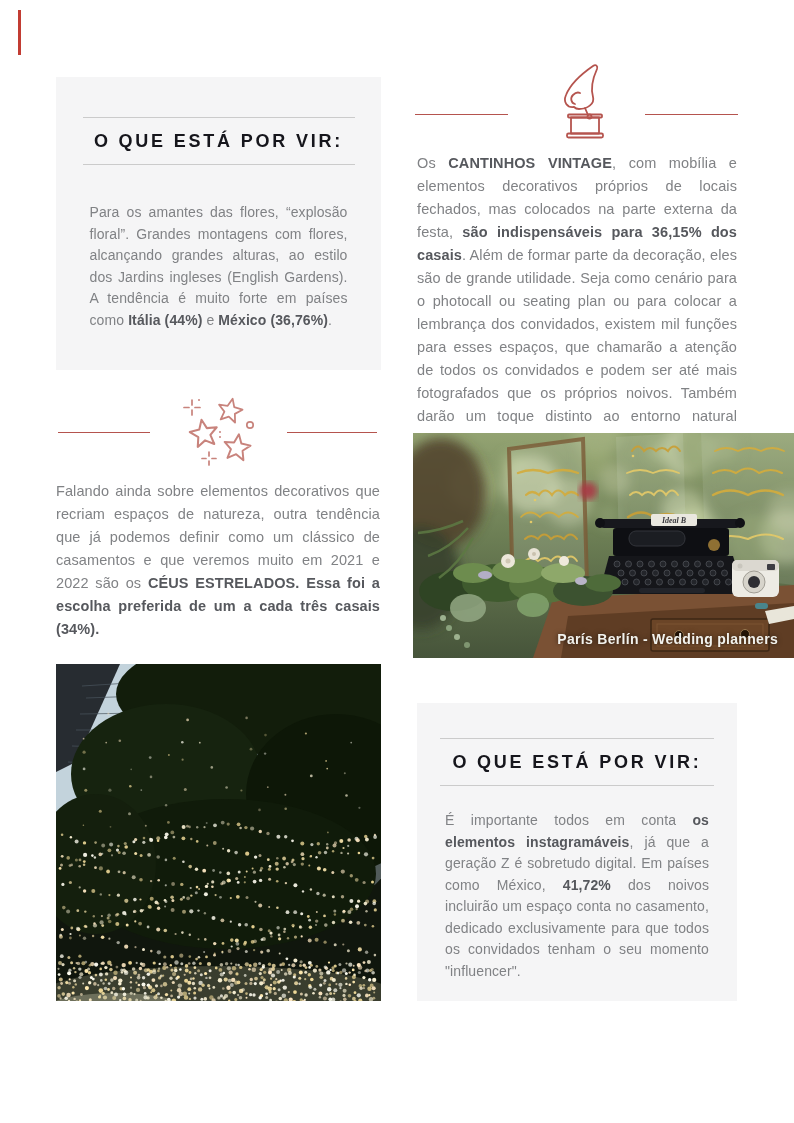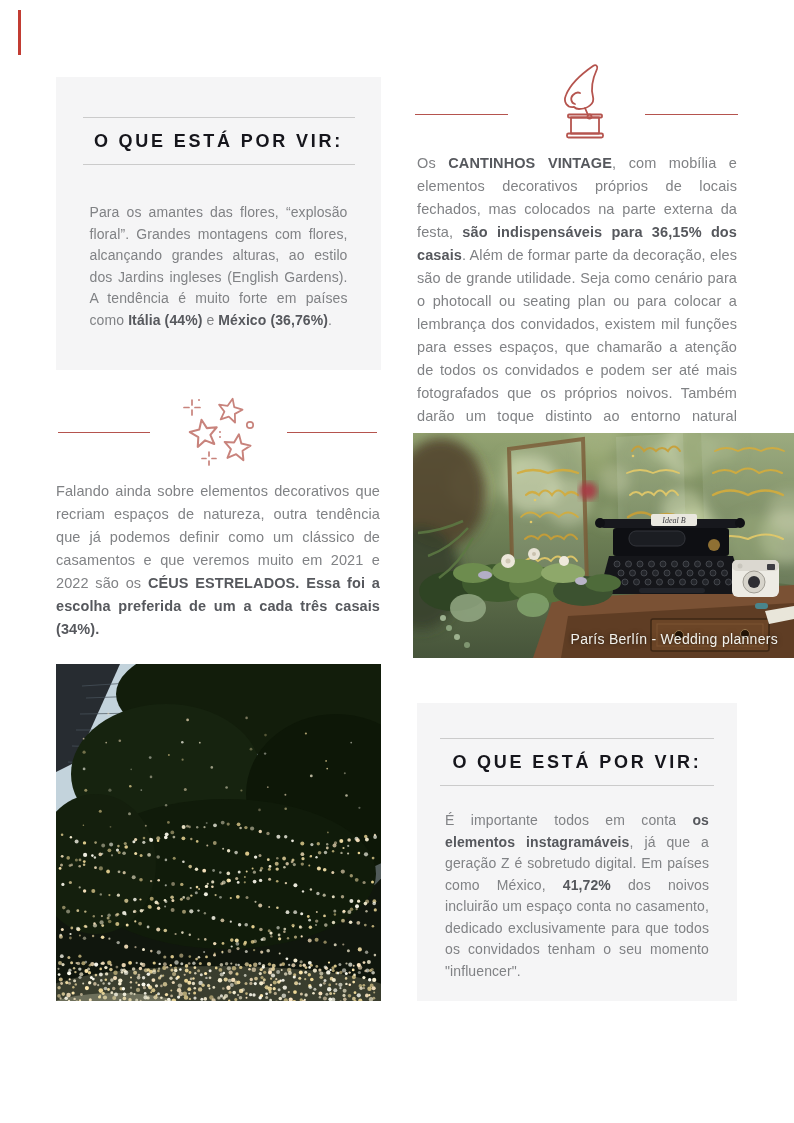--- a/index.html
+++ b/index.html
@@ -13,21 +13,21 @@
              letter-spacing:2.8px;text-align:center;white-space:nowrap;}
   .para{color:var(--body);font-size:14.5px;line-height:23px;text-align:justify;letter-spacing:.1px;}
   .para b{color:var(--body_bold);}
   .box-para{font-size:14px;line-height:21.5px;margin:0 auto;}
   .main-para{position:absolute;margin:0;}
 
   .hline{position:absolute;height:1px;background:var(--accent);}
   .icon-wrap{position:absolute;color:var(--accent);}
   .icon-rose{color:var(--rose);}
 
-  figure.photo{position:absolute;margin:0;overflow:hidden;background:#8b5cf6;}
+  figure.photo{position:absolute;margin:0;overflow:hidden;background:#8b5cf6;font-weight:bold;}
   figure.photo svg{display:block;}
   .caption{position:absolute;color:#f1f1ec;font-size:14px;letter-spacing:.3px;
            text-shadow:0 0 5px rgba(0,0,0,.6);white-space:nowrap;}
   .cap-left{left:24px;bottom:13px;}
   .cap-right{right:16px;bottom:11px;}
 
   .pagenum{position:absolute;left:716px;top:1045px;width:24px;text-align:center;
            color:#a0a3a5;font-size:14px;}
 
   

